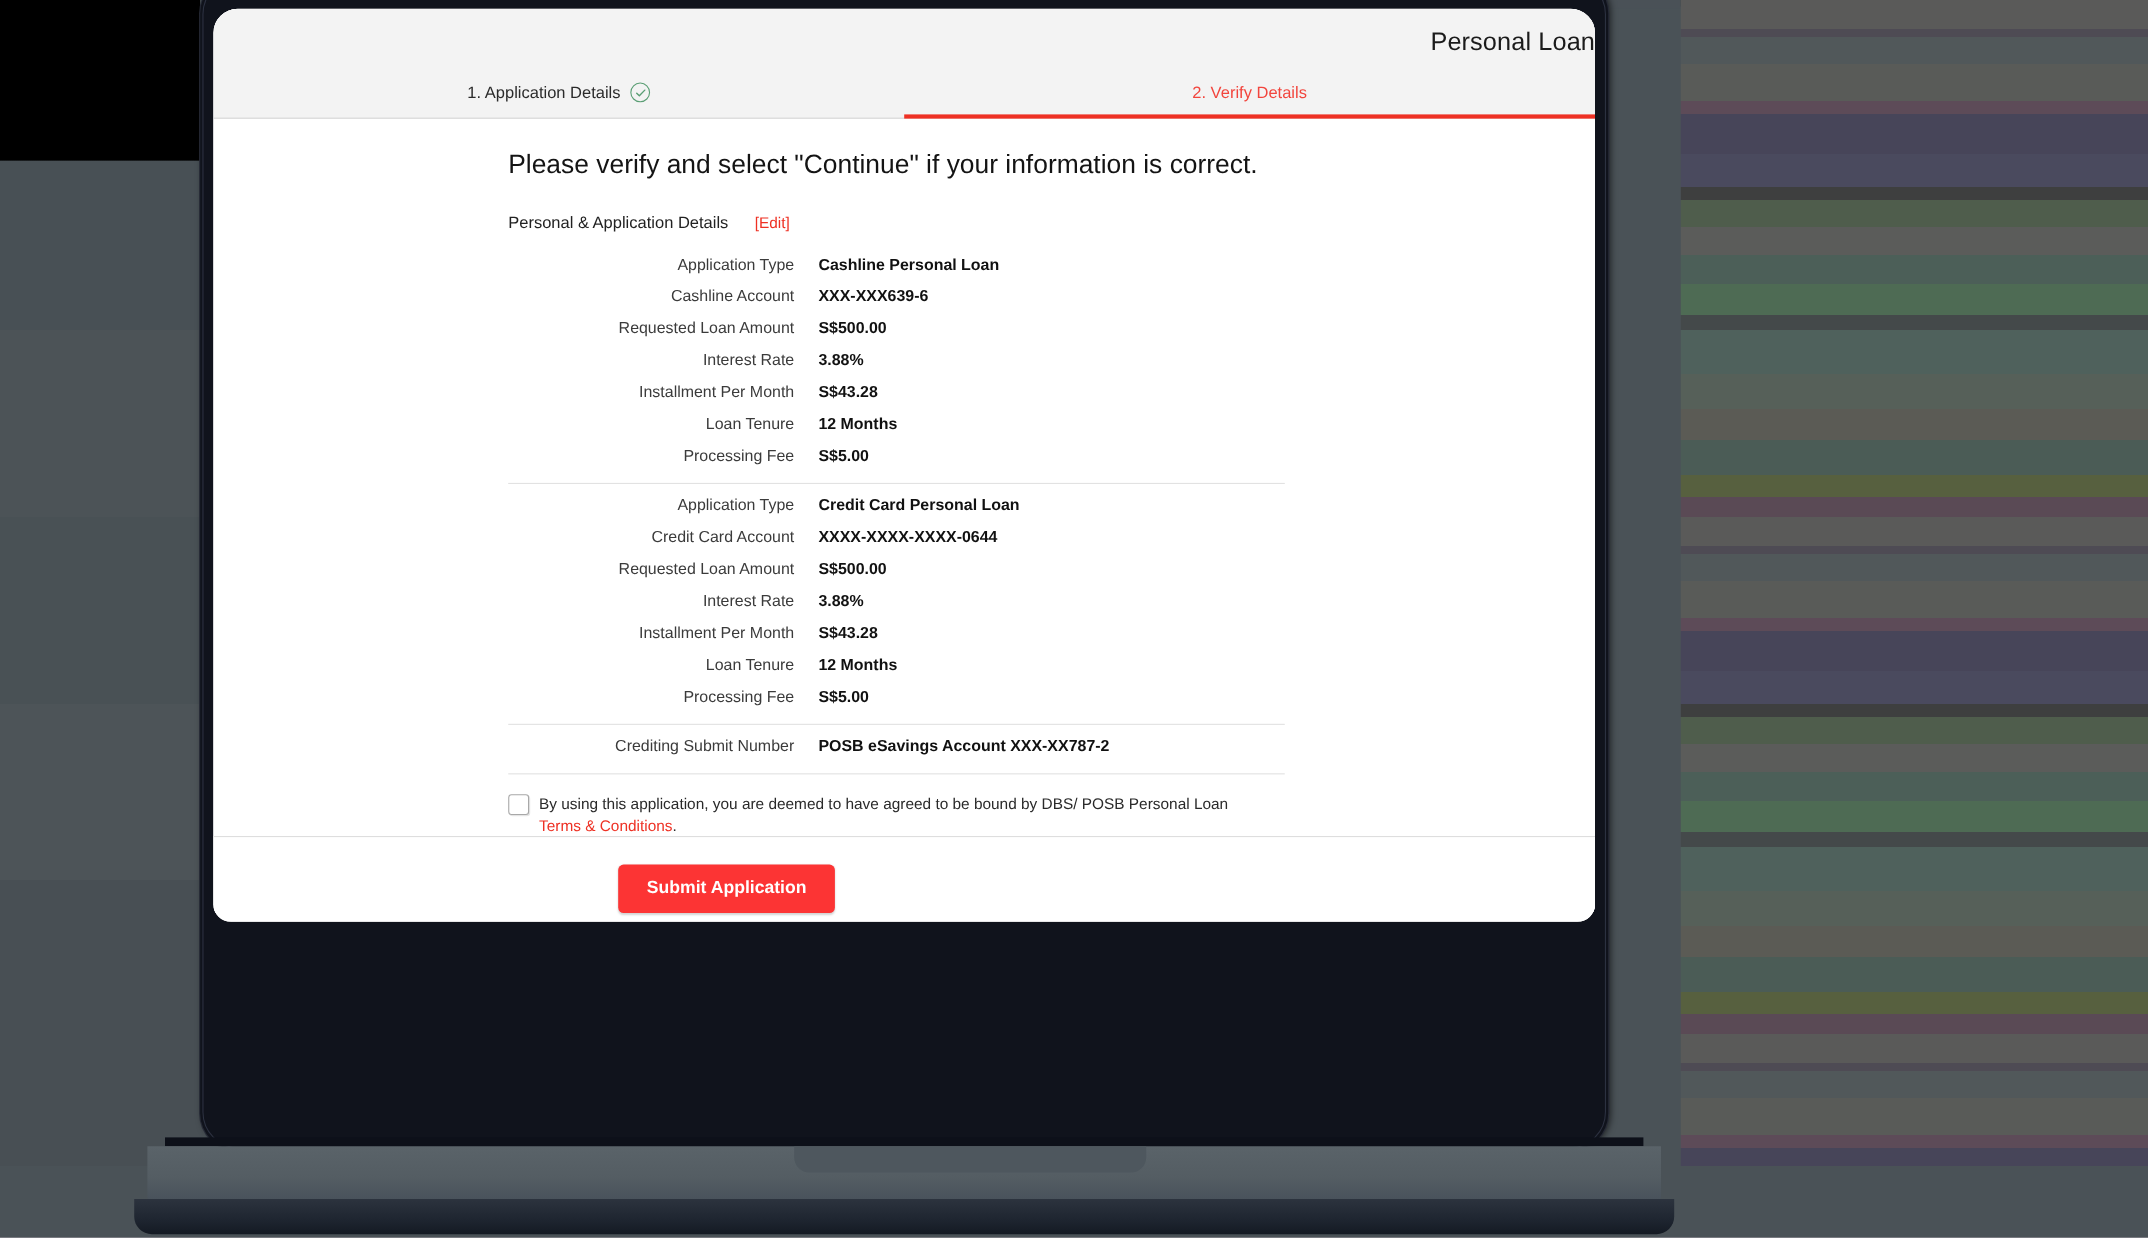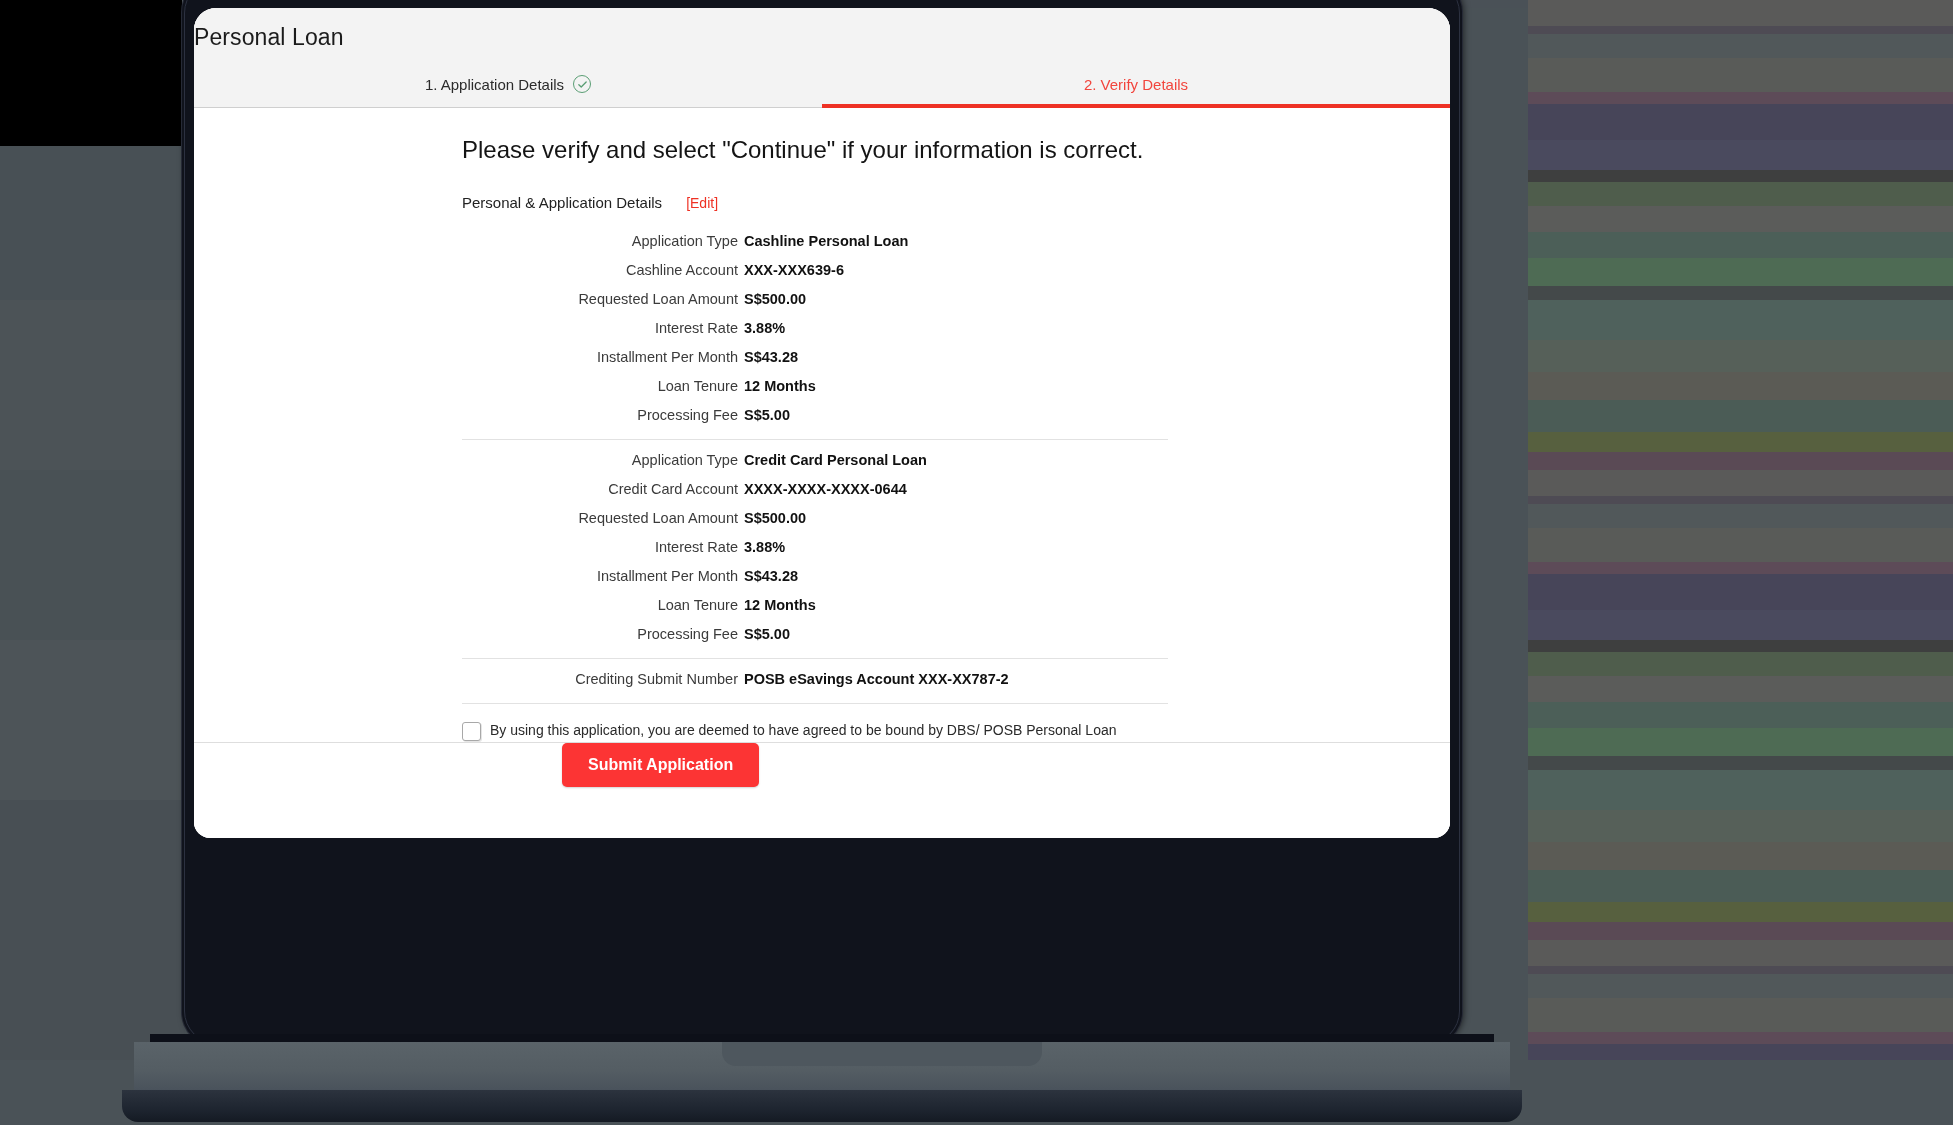--- a/index.html
+++ b/index.html
@@ -120,21 +120,21 @@
   
   .app { position:relative; width:100%; height:100%; background:#fff; }
 
   .app-header {
     background:#f3f3f3;
     padding-top:16px;
     border-bottom:1px solid #cfcfcf;
     position:relative;
   }
   .app-title {
-    text-align:left;
+    text-align:right;
     font-size:23px;
     color:#1b1b1b;
     font-weight:400;
     letter-spacing:.1px;
     padding-bottom:18px;
   }
   .steps {
     display:flex;
     position:relative;
   }
@@ -203,21 +203,21 @@
     align-items:baseline;
     margin-bottom:13px;
   }
   .row:last-child { margin-bottom:0;align-items:center; }
   .row .label {
     width:282px;
     text-align:right;
     font-size:14.5px;
     color:#3b3b3b;
     font-weight:400;
-    padding-right:6px;
+    padding-right:22px;
     flex:0 0 auto;
   }
   .row .value {
     font-size:14.5px;
     color:#111;
     font-weight:bold;
   }
 
   .terms-row {
     margin-left:268px;
@@ -239,26 +239,26 @@
   }
   .terms-text {
     font-size:14px;
     color:#2a2a2a;
     line-height:1.42;
   }
   .terms-link { color:#ee3124; text-decoration:none; cursor:pointer; }
 
   .footer {
     position:absolute;
-    left:0; right:0; bottom:18px;
+    left:0; right:0; bottom:0;
     border-top:1px solid #dedede;
     background:#fff;
     height:70px;
     display:flex;
-    align-items:flex-start;
+    align-items:flex-end;
   }
   .submit-btn {
     margin-left:368px;
     background:#fc3434;
     color:#fff;
     border:none;
     border-radius:5px;
     font-size:16px;
     font-weight:bold;
     padding:13px 26px;

